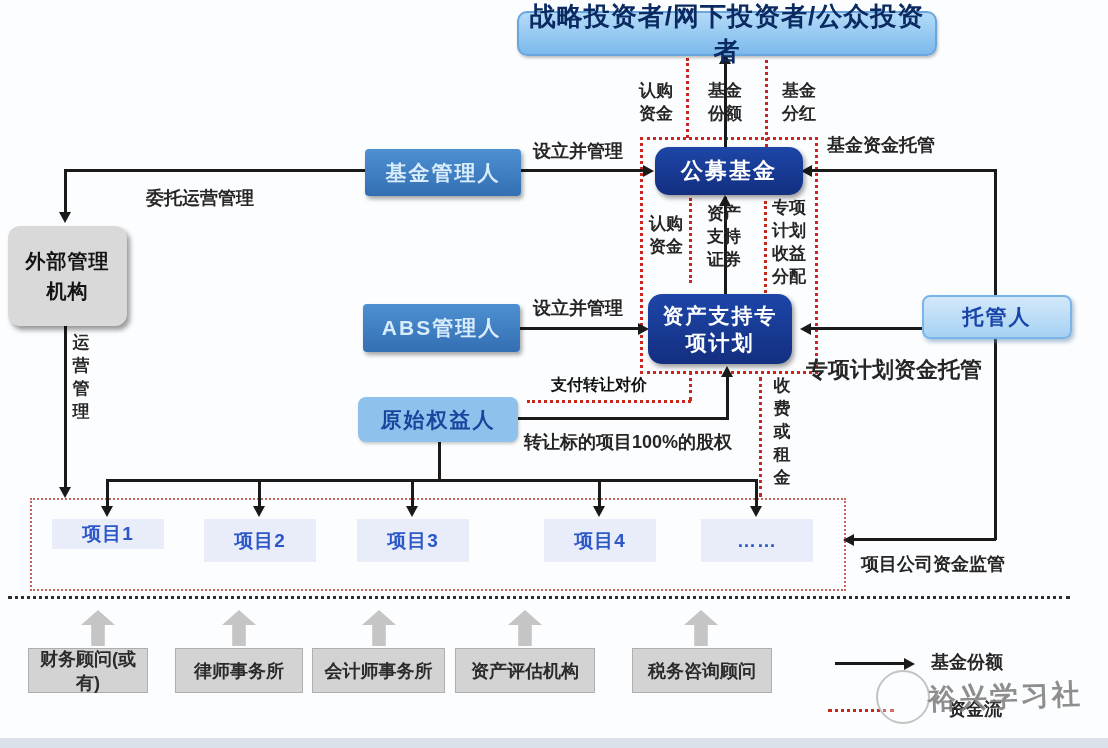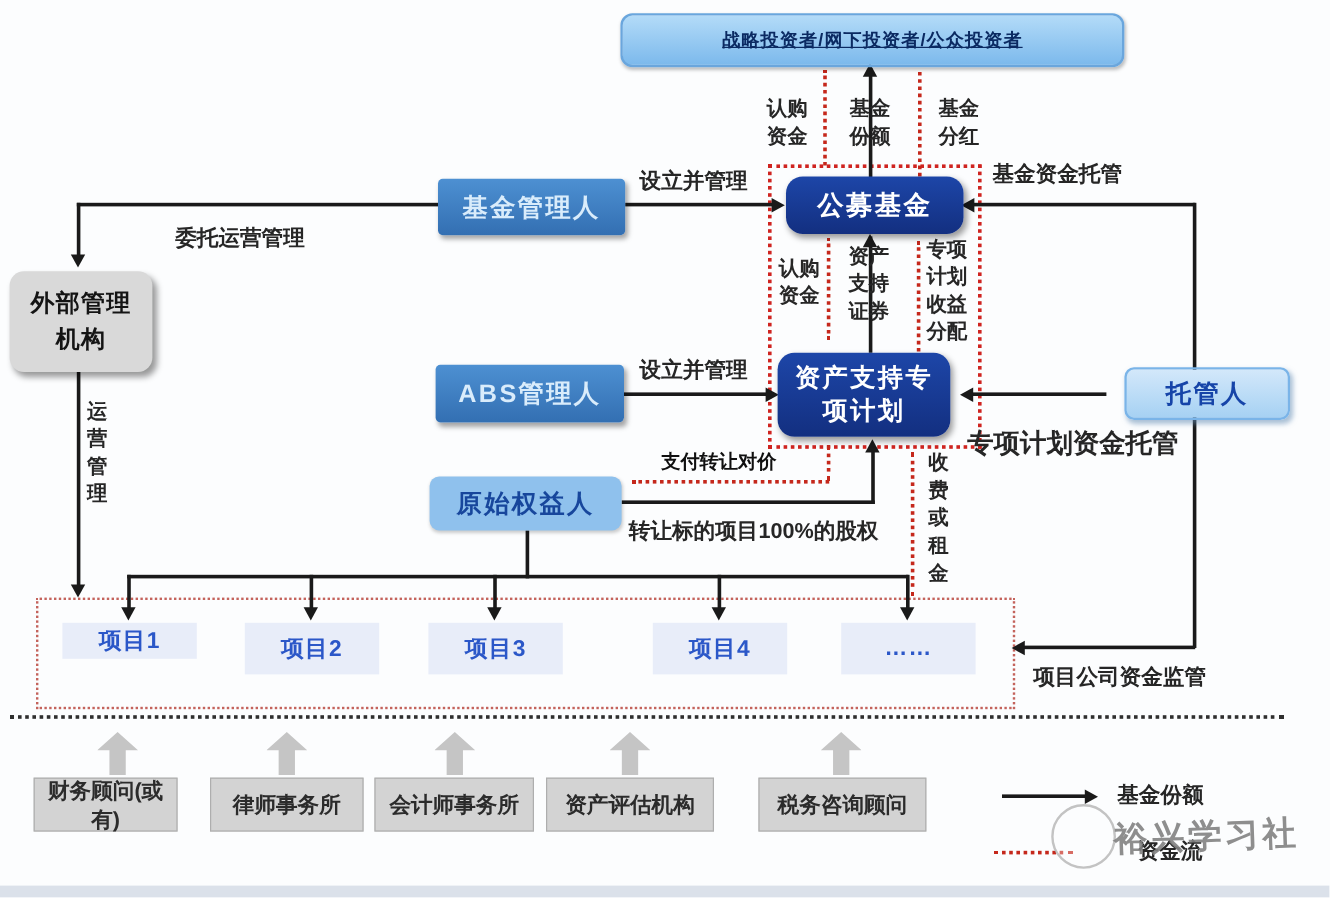--- a/index.html
+++ b/index.html
@@ -6,22 +6,22 @@
   body{
     width:1108px;height:748px;position:relative;overflow:hidden;
     background:#fcfdfe;
     font-family:"Liberation Sans","DejaVu Sans",sans-serif;
   }
   .abs{position:absolute;}
   
   .node{display:flex;align-items:center;justify-content:center;text-align:center;
         font-weight:700;z-index:2;box-sizing:border-box;}
   .investors{background:linear-gradient(#b3dbf8,#7cb9ec);border:2px solid #6aa6dd;
-        border-radius:10px;color:#0b2a62;font-size:15px;letter-spacing:1px;
-        box-shadow:1px 2px 3px rgba(0,0,0,.25);text-decoration:underline;}
+        border-radius:10px;color:#0b2a62;font-size:26px;letter-spacing:1px;
+        box-shadow:1px 2px 3px rgba(0,0,0,.25);}
   .mgr{background:linear-gradient(#4d90d2,#336fb2);border-radius:4px;color:#d9ecfb;
         font-size:21px;letter-spacing:2px;box-shadow:2px 3px 4px rgba(0,0,0,.35);}
   .navy{background:linear-gradient(#1d46a8,#132f80);border-radius:14px;color:#ffffff;
         font-size:21px;letter-spacing:2px;box-shadow:2px 3px 5px rgba(0,0,0,.4);
         line-height:1.3;padding:2px 10px;}
   .gray{background:#d9d9d9;border-radius:12px;color:#141414;font-size:20px;
         letter-spacing:1px;box-shadow:3px 4px 5px rgba(0,0,0,.4);line-height:1.5;
         padding:4px 14px;}
   .cust{background:linear-gradient(#d3e8fa,#a6d1f3);border:2px solid #7ab4e8;
         border-radius:8px;color:#1644a8;font-size:21px;letter-spacing:2px;
@@ -122,27 +122,27 @@
 
 <div class="abs rdv" style="left:759px;top:377px;height:120px;"></div>
 <div class="abs ah r-up" style="left:755px;top:371px;"></div>
 
 <div class="abs node investors" style="left:517px;top:11px;width:420px;height:45px;">战略投资者/网下投资者/公众投资者</div>
 
 <div class="abs node mgr" style="left:365px;top:149px;width:156px;height:47px;">基金管理人</div>
 
 <div class="abs node navy" style="left:655px;top:147px;width:148px;height:48px;font-size:22px;">公募基金</div>
 
-<div class="abs node gray" style="left:8px;top:226px;width:119px;height:84px;">外部管理机构</div>
+<div class="abs node gray" style="left:8px;top:226px;width:119px;height:100px;">外部管理机构</div>
 
 <div class="abs node mgr" style="left:363px;top:304px;width:157px;height:48px;">ABS管理人</div>
 
 <div class="abs node navy" style="left:648px;top:294px;width:144px;height:70px;">资产支持专项计划</div>
 
-<div class="abs node cust" style="left:922px;top:306px;width:138px;height:44px;margin-left:15px;">托管人</div>
+<div class="abs node cust" style="left:922px;top:295px;width:150px;height:44px;">托管人</div>
 
 <div class="abs node owner" style="left:358px;top:397px;width:160px;height:45px;">原始权益人</div>
 
 <div class="abs node proj" style="left:52px;top:519px;width:112px;height:30px;">项目1</div>
 <div class="abs node proj" style="left:204px;top:519px;width:112px;height:43px;">项目2</div>
 <div class="abs node proj" style="left:357px;top:519px;width:112px;height:43px;">项目3</div>
 <div class="abs node proj" style="left:544px;top:519px;width:112px;height:43px;">项目4</div>
 <div class="abs node proj" style="left:701px;top:519px;width:112px;height:43px;">……</div>
 
 <div class="abs lbl wrap" style="left:636px;top:80px;width:40px;">认购资金</div>

